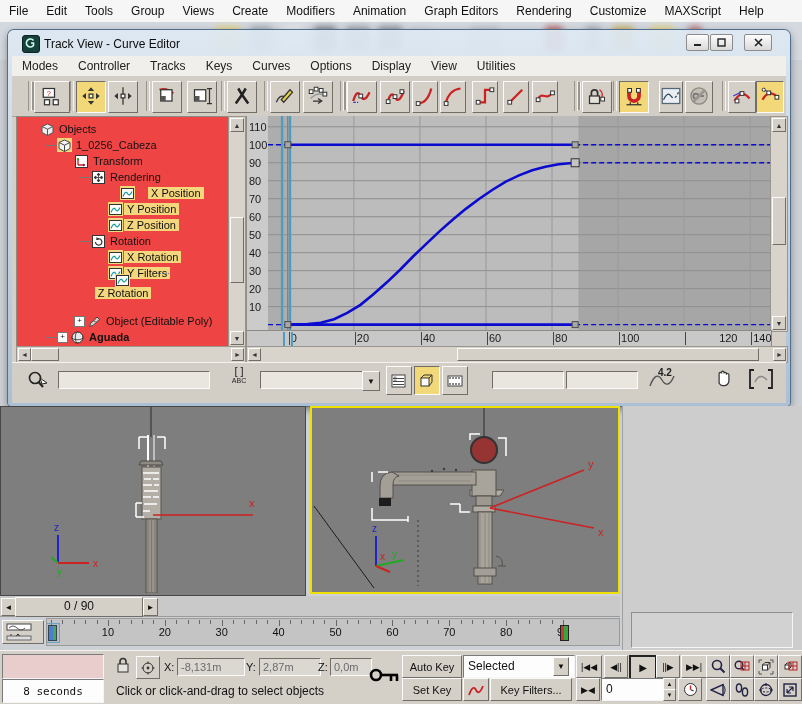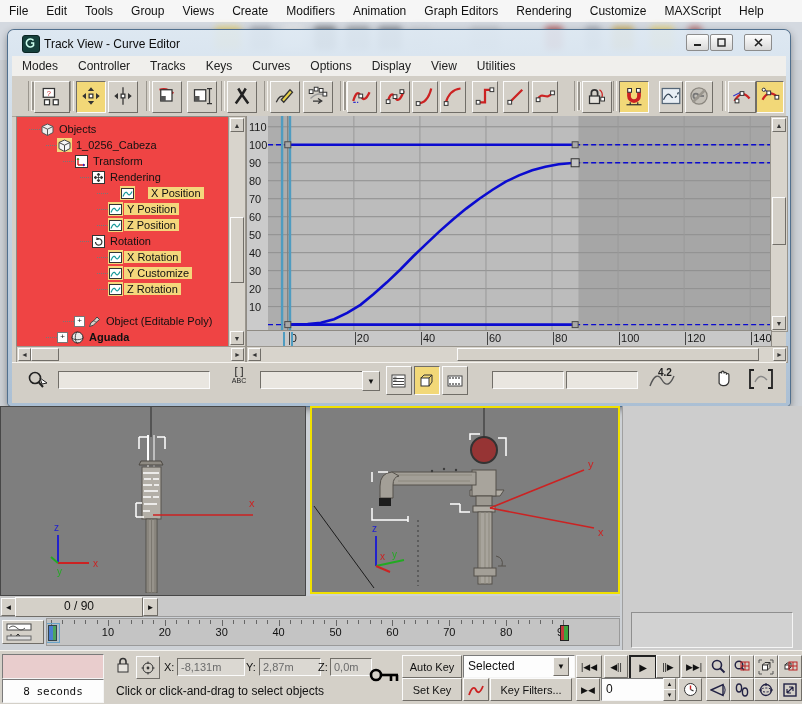--- a/index.html
+++ b/index.html
@@ -415,23 +415,23 @@
         <div class="tlabel hl">X Rotation</div>
       </div>
       <div class="trow" style="top: 148px;">
         <div class="conn" style="margin-left: 80px; width: 11px;"></div>
         <div class="ticon hl">
           <svg width="13" height="13" viewBox="0 0 13 13">
             <rect x="0.5" y="1.5" width="12" height="10" fill="#fff" stroke="#333"></rect>
             <path d="M2 9.5 Q4.5 3 6.5 6.5 T11 4.5" stroke="#1a9a9a" fill="none" stroke-width="1.2"></path>
           </svg>
         </div>
-        <div class="tlabel hl">Y Customize</div>
-      </div>
-      <div class="trow" style="top: 164px;">
+        <div class="tlabel hl">Y Filters</div>
+      </div>
+      <div class="trow" style="top: 156px; flex-direction: column;">
         <div class="conn" style="margin-left: 80px; width: 11px;"></div>
         <div class="ticon hl">
           <svg width="13" height="13" viewBox="0 0 13 13">
             <rect x="0.5" y="1.5" width="12" height="10" fill="#fff" stroke="#333"></rect>
             <path d="M2 9.5 Q4.5 3 6.5 6.5 T11 4.5" stroke="#1a9a9a" fill="none" stroke-width="1.2"></path>
           </svg>
         </div>
         <div class="tlabel hl">Z Rotation</div>
       </div>
       <div class="trow" style="top: 196px;">
@@ -531,21 +531,21 @@
       <div class="rlab" style="left: 109.868px;">20</div>
       <div class="rtick" style="left: 173.921px;"></div>
       <div class="rlab" style="left: 175.921px;">40</div>
       <div class="rtick" style="left: 239.974px;"></div>
       <div class="rlab" style="left: 241.974px;">60</div>
       <div class="rtick" style="left: 306.026px;"></div>
       <div class="rlab" style="left: 308.026px;">80</div>
       <div class="rtick" style="left: 372.079px;"></div>
       <div class="rlab" style="left: 374.079px;">100</div>
       <div class="rtick" style="left: 438.132px;"></div>
-      <div class="rlab" style="left: 440.132px;">120</div>
+      <div class="rlab" style="left: 440.132px; padding-left: 32px;">120</div>
       <div class="rtick" style="left: 504.184px;"></div>
       <div class="rlab" style="left: 506.184px;">140</div>
       <div class="rtick" style="left: 35.8711px; width: 2.4px; background: rgb(79, 156, 192); height: 16px;"></div>
       <div class="rtick" style="left: 43.7974px; width: 2.4px; background: rgb(79, 156, 192); height: 16px;"></div>
     </div>
 
   <div class="abs sb" style="left:16px;top:346px;width:228px;height:15px">
     <div class="sb-arrow" style="left:1px;top:1px;width:11px;height:11px">◄</div>
     <div class="sb-thumb" style="left:14px;top:1px;width:26px;height:11px"></div>
     <div class="sb-arrow" style="right:1px;top:1px;width:11px;height:11px">►</div>

